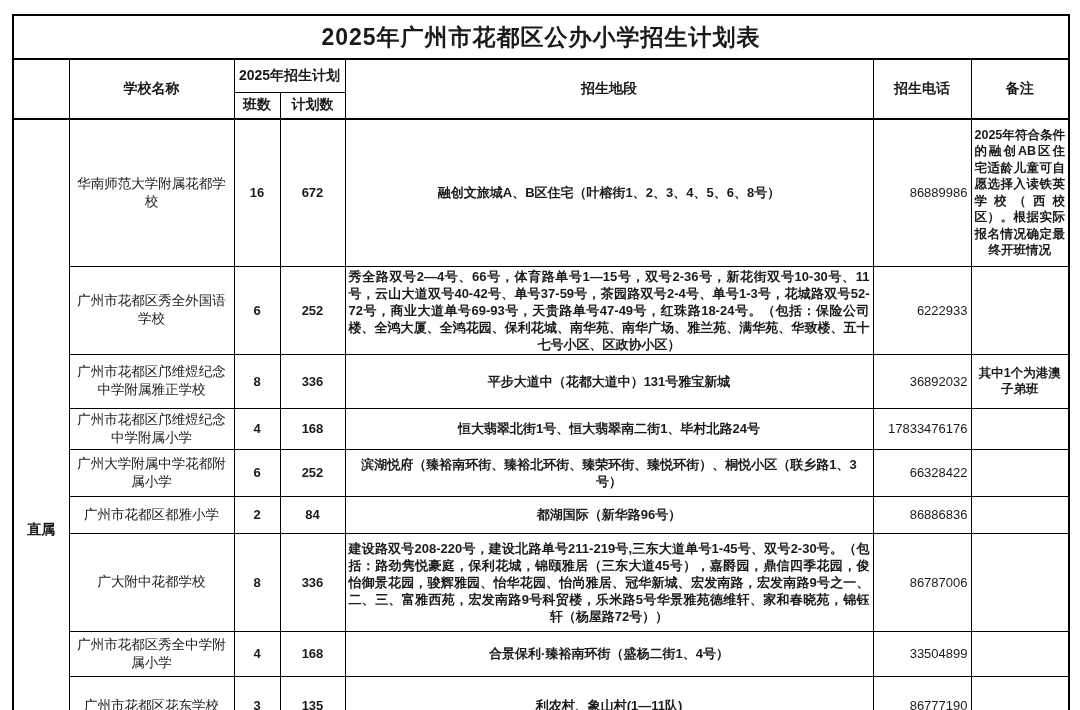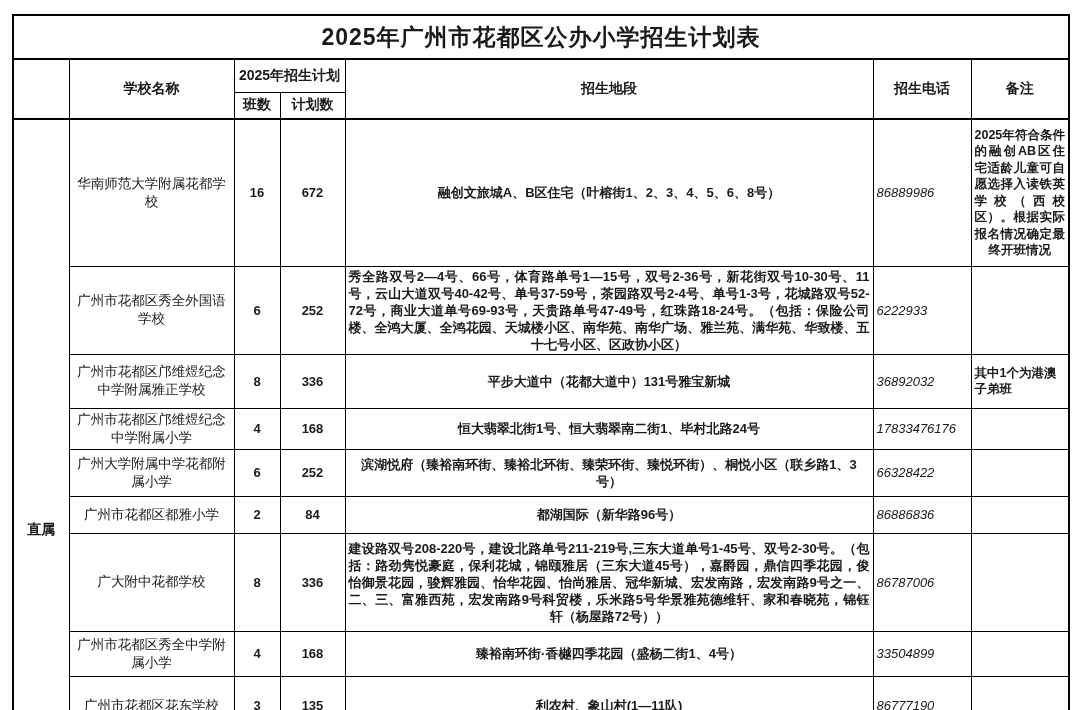--- a/index.html
+++ b/index.html
@@ -33,22 +33,22 @@
   .hcell { text-align: center; font-size: 14px; font-weight: 700; }
   tr.hrow1 { height: 33px; }
   tr.hrow2 { height: 27px; }
   .bb2 { border-bottom: 2px solid #000 !important; }
   .group-cell { text-align: center; vertical-align: top; font-size: 14px; font-weight: 600; }
   .group-cell span { display: inline-block; padding-top: 205px; }
   .cell-school { text-align: center; font-size: 13.5px; font-weight: 400; line-height: 1.3; }
   .cell-num { text-align: center; font-size: 13px; font-weight: 700; }
   .cell-area { text-align: center; font-size: 13px; font-weight: 600; line-height: 17px; padding: 1px 5px; }
   .cell-area.long { text-align: justify; text-align-last: center; }
-  .cell-phone { text-align: left; font-size: 13px; font-weight: 400; font-style: italic; }
-  .cell-remark { font-size: 12.5px; font-weight: 600; line-height: 16.5px; padding: 1px 2px; }
+  .cell-phone { text-align: right; font-size: 13px; font-weight: 400; }
+  .cell-remark { text-align: center; font-size: 12.5px; font-weight: 600; line-height: 16.5px; padding: 1px 2px; }
   .cell-remark.long { text-align: justify; text-align-last: center; }
   tr.r1 { height: 147px; }
   tr.r2 { height: 88px; }
   tr.r3 { height: 54px; }
   tr.r4 { height: 41px; }
   tr.r5 { height: 47px; }
   tr.r6 { height: 37px; margin-left: 11px; }
   tr.r7 { height: 98px; }
   tr.r8 { height: 45px; }
   tr.r9 { height: 60px; }
@@ -92,21 +92,21 @@
         <td class="cell-num">16</td>
         <td class="cell-num">672</td>
         <td class="cell-area">融创文旅城A、B区住宅（叶榕街1、2、3、4、5、6、8号）</td>
         <td class="cell-phone">86889986</td>
         <td class="cell-remark long">2025年符合条件的融创AB区住宅适龄儿童可自愿选择入读铁英学校（西校区）。根据实际报名情况确定最终开班情况</td>
       </tr>
       <tr class="r2">
         <td class="cell-school">广州市花都区秀全外国语学校</td>
         <td class="cell-num">6</td>
         <td class="cell-num">252</td>
-        <td class="cell-area long">秀全路双号2—4号、66号，体育路单号1—15号，双号2-36号，新花街双号10-30号、11号，云山大道双号40-42号、单号37-59号，茶园路双号2-4号、单号1-3号，花城路双号52-72号，商业大道单号69-93号，天贵路单号47-49号，红珠路18-24号。（包括：保险公司楼、全鸿大厦、全鸿花园、天城楼小区、南华苑、南华广场、雅兰苑、满华苑、华致楼、五十七号小区、区政协小区）</td>
+        <td class="cell-area long">秀全路双号2—4号、66号，体育路单号1—15号，双号2-36号，新花街双号10-30号、11号，云山大道双号40-42号、单号37-59号，茶园路双号2-4号、单号1-3号，花城路双号52-72号，商业大道单号69-93号，天贵路单号47-49号，红珠路18-24号。（包括：保险公司楼、全鸿大厦、全鸿花园、保利花城、南华苑、南华广场、雅兰苑、满华苑、华致楼、五十七号小区、区政协小区）</td>
         <td class="cell-phone">6222933</td>
         <td class="cell-remark"></td>
       </tr>
       <tr class="r3">
         <td class="cell-school">广州市花都区邝维煜纪念中学附属雅正学校</td>
         <td class="cell-num">8</td>
         <td class="cell-num">336</td>
         <td class="cell-area">平步大道中（花都大道中）131号雅宝新城</td>
         <td class="cell-phone">36892032</td>
         <td class="cell-remark">其中1个为港澳子弟班</td>
@@ -140,21 +140,21 @@
         <td class="cell-num">8</td>
         <td class="cell-num">336</td>
         <td class="cell-area long">建设路双号208-220号，建设北路单号211-219号,三东大道单号1-45号、双号2-30号。（包括：路劲隽悦豪庭，保利花城，锦颐雅居（三东大道45号），嘉爵园，鼎信四季花园，俊怡御景花园，骏辉雅园、怡华花园、怡尚雅居、冠华新城、宏发南路，宏发南路9号之一、二、三、富雅西苑，宏发南路9号科贸楼，乐米路5号华景雅苑德维轩、家和春晓苑，锦钰轩（杨屋路72号））</td>
         <td class="cell-phone">86787006</td>
         <td class="cell-remark"></td>
       </tr>
       <tr class="r8">
         <td class="cell-school">广州市花都区秀全中学附属小学</td>
         <td class="cell-num">4</td>
         <td class="cell-num">168</td>
-        <td class="cell-area">臻裕南环街·香樾四季花园（盛杨二街1、4号）</td>
+        <td class="cell-area">合景保利·臻裕南环街（盛杨二街1、4号）</td>
         <td class="cell-phone">33504899</td>
         <td class="cell-remark"></td>
       </tr>
       <tr class="r9">
         <td class="cell-school">广州市花都区花东学校</td>
         <td class="cell-num">3</td>
         <td class="cell-num">135</td>
         <td class="cell-area">利农村、象山村(1—11队)</td>
         <td class="cell-phone">86777190</td>
         <td class="cell-remark"></td>

